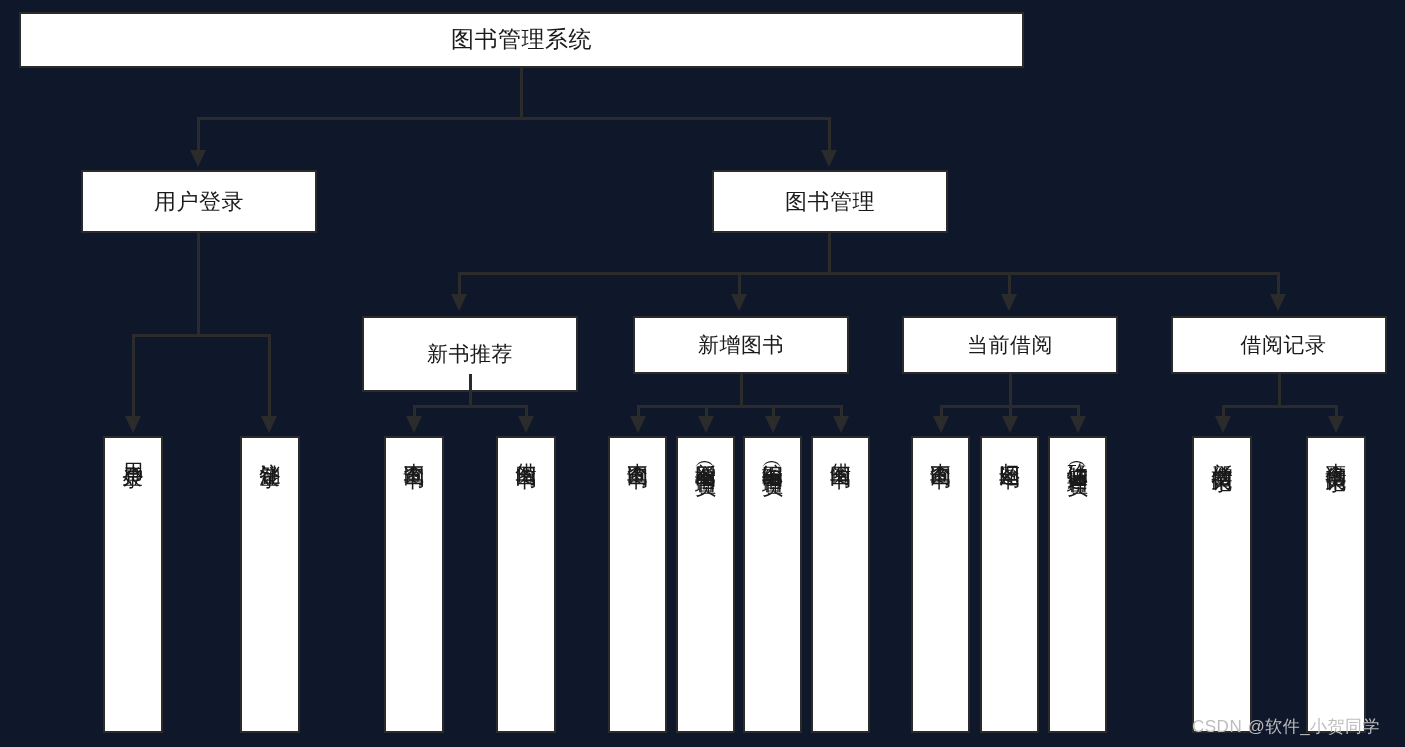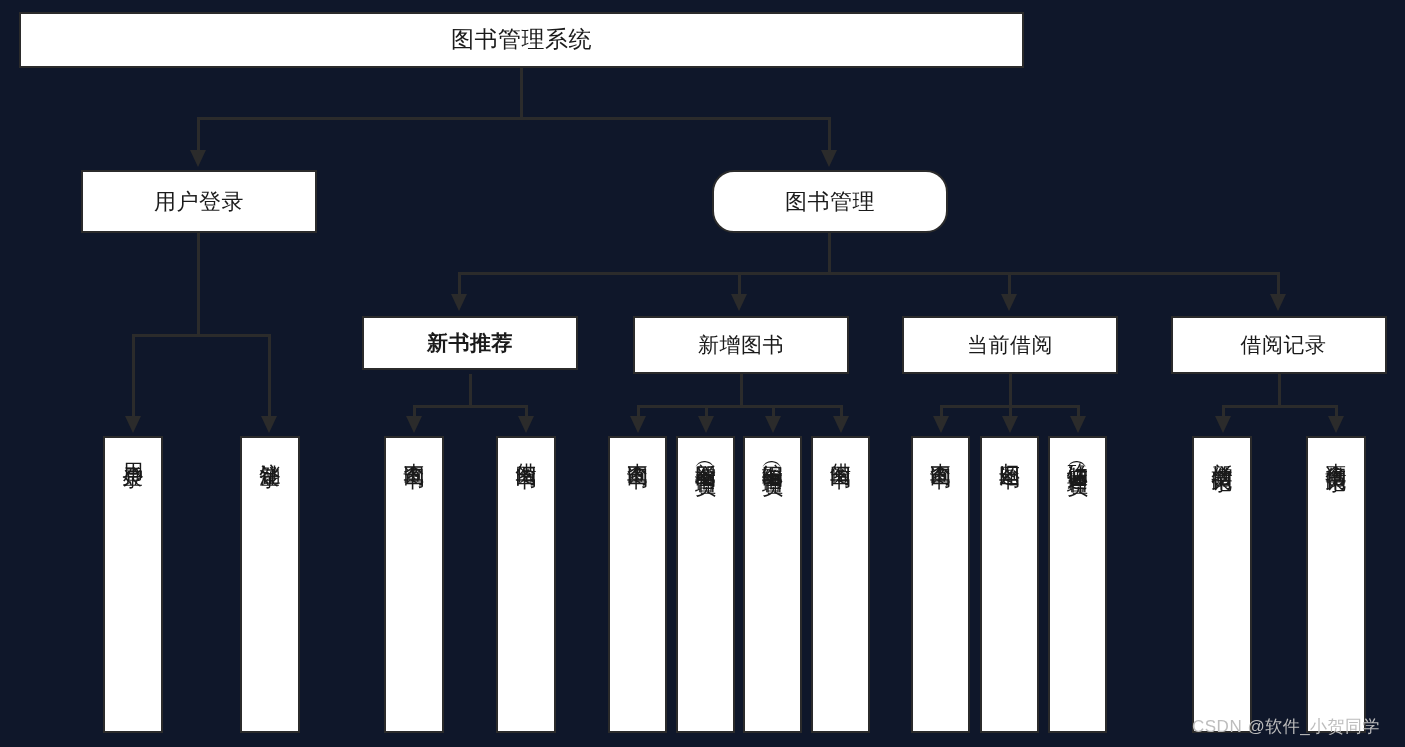--- a/index.html
+++ b/index.html
@@ -95,21 +95,21 @@
   <div class="conn-h" style="left:197px; top:117px; width:633px;"></div>
 
   <div class="conn-v" style="left:197px; top:117px; height:36px;"></div>
   <div class="arrow" style="left:190px; top:150px;"></div>
   <div class="conn-v" style="left:828px; top:117px; height:36px;"></div>
   <div class="arrow" style="left:821px; top:150px;"></div>
 
   <div class="node node-l2" style="left:81px; top:170px; width:236px; height:63px;">
     <span class="label">用户登录</span>
   </div>
-  <div class="node node-l2" style="left:712px; top:170px; width:236px; height:63px;border-radius:22px;">
+  <div class="node node-l2" style="left:712px; top:170px; width:236px; height:63px;">
     <span class="label">图书管理</span>
   </div>
 
   <div class="conn-v" style="left:197px; top:233px; height:104px;"></div>
   <div class="conn-h" style="left:132px; top:334px; width:139px;"></div>
   <div class="conn-v" style="left:132px; top:334px; height:85px;"></div>
   <div class="arrow" style="left:125px; top:416px;"></div>
   <div class="conn-v" style="left:268px; top:334px; height:85px;"></div>
   <div class="arrow" style="left:261px; top:416px;"></div>
 
@@ -121,21 +121,21 @@
 
   <div class="conn-v" style="left:738px; top:272px; height:24px;"></div>
   <div class="arrow" style="left:731px; top:294px;"></div>
 
   <div class="conn-v" style="left:1008px; top:272px; height:24px;"></div>
   <div class="arrow" style="left:1001px; top:294px;"></div>
 
   <div class="conn-v" style="left:1277px; top:272px; height:24px;"></div>
   <div class="arrow" style="left:1270px; top:294px;"></div>
 
-  <div class="node node-l3" style="left:362px; top:316px; width:216px; height:54px;font-weight:bold;">
+  <div class="node node-l3" style="left:362px; top:316px; width:216px; height:76px;">
     <span class="label">新书推荐</span>
   </div>
   <div class="node node-l3" style="left:633px; top:316px; width:216px; height:58px;">
     <span class="label">新增图书</span>
   </div>
   <div class="node node-l3" style="left:902px; top:316px; width:216px; height:58px;">
     <span class="label">当前借阅</span>
   </div>
   <div class="node node-l3" style="left:1171px; top:316px; width:216px; height:58px;padding-left:9px;">
     <span class="label">借阅记录</span>

